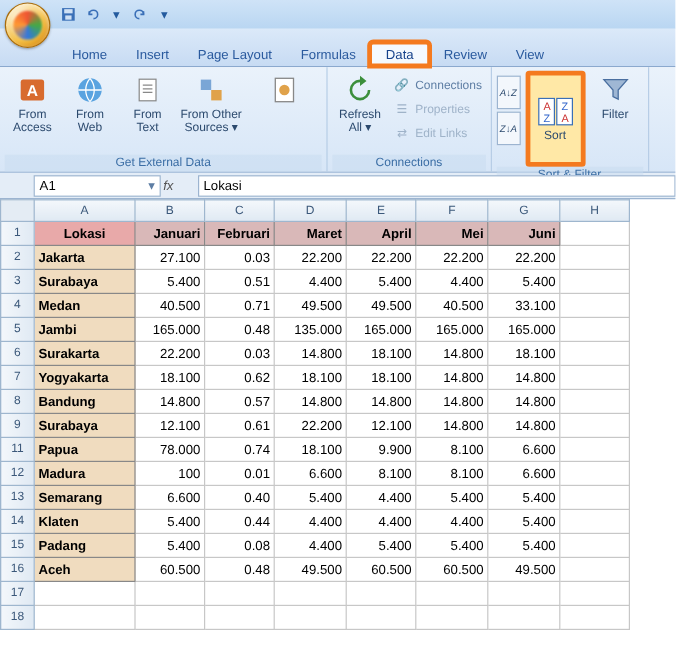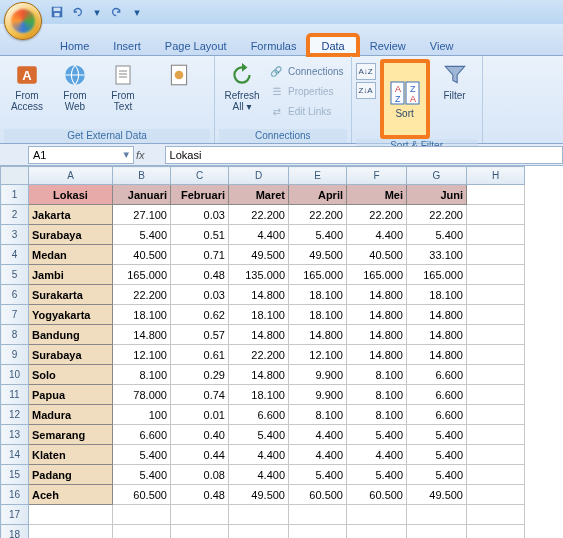--- a/index.html
+++ b/index.html
@@ -26,21 +26,21 @@
   .group-body { display:flex; gap:2px; flex:1; align-items:flex-start; }
   .bigbtn { width:46px; display:flex; flex-direction:column; align-items:center; gap:1px; padding:2px 1px; text-align:center; color:#2c4a6e; cursor:pointer; border-radius:3px; }
   .bigbtn.hl { background:#ffe8a6; border:4px solid #f47a1f; padding:0; width:50px; height:80px; justify-content:center; }
   .bigbtn .ico { width:30px; height:28px; display:flex; align-items:center; justify-content:center; }
   .bigbtn .lbl { font-size:10px; line-height:11px; }
   .smallrows { display:flex; flex-direction:column; gap:2px; padding-top:3px; }
   .smallbtn { display:flex; align-items:center; gap:4px; color:#5e7ea4; font-size:10px; height:18px; padding:0 3px; cursor:pointer; white-space:nowrap; }
   .smallbtn.dis { color:#9fb3c9; }
   .smallbtn .ico { width:14px; height:14px; display:inline-flex; align-items:center; justify-content:center; }
   .stackbtn { width:22px; display:flex; flex-direction:column; gap:2px; padding-top:4px; }
-  .azbtn { width:20px; height:17px; border:1px solid #9cb4d0; background:#f3f7fc; font-size:8px; display:flex; align-items:center; justify-content:center; color:#2c4a6e; }
+  .azbtn { width:20px; height:28px; border:1px solid #9cb4d0; background:#f3f7fc; font-size:8px; display:flex; align-items:center; justify-content:center; color:#2c4a6e;font-style:italic; }
 
   
   .fbar { height:22px; background:#e4edf7; display:flex; align-items:center; border-bottom:1px solid #9cb4d0; }
   .namebox { width:106px; height:18px; margin:0 2px 0 28px; background:#fff; border:1px solid #9cb4d0; display:flex; align-items:center; padding:0 4px; justify-content:space-between; font-size:11px; }
   .namebox .dd { color:#5e7ea4; }
   .fxarea { display:flex; align-items:center; gap:20px; margin-left:0; flex:1; }
   .fxlabel { font-style:italic; color:#555; font-size:11px; }
   .fxinput { flex:1; height:18px; background:#fff; border:1px solid #9cb4d0; padding:0 4px; font-size:11px; display:flex; align-items:center; }
 
   
@@ -125,20 +125,30 @@
             <svg viewBox="0 0 24 24" width="24" height="26">
               <rect x="5" y="3" width="14" height="18" fill="#fff" stroke="#888"></rect>
               <line x1="8" y1="8" x2="16" y2="8" stroke="#888"></line>
               <line x1="8" y1="11" x2="16" y2="11" stroke="#888"></line>
               <line x1="8" y1="14" x2="16" y2="14" stroke="#888"></line>
             </svg>
           </div>
           <div class="lbl">From
 Text</div>
         </div>
+      <div class="bigbtn" style="width:56px">
+          <div class="ico">
+            <svg viewBox="0 0 24 24" width="26" height="26">
+              <rect x="4" y="4" width="8" height="8" fill="#7aa6d6"></rect>
+              <rect x="12" y="12" width="8" height="8" fill="#e0a24a"></rect>
+            </svg>
+          </div>
+          <div class="lbl">From Other
+Sources ▾</div>
+        </div>
       <div class="bigbtn" style="width:62px">
           <div class="ico">
             <svg viewBox="0 0 24 24" width="26" height="26">
               <rect x="5" y="3" width="14" height="18" fill="#fff" stroke="#888"></rect>
               <circle cx="12" cy="12" r="4" fill="#e0a24a"></circle>
             </svg>
           </div>
         </div>
     </div>
     <div class="group-label">Get External Data</div>
@@ -325,31 +335,20 @@
           <td class="cell lok">Surabaya</td>
           <td class="cell num">12.100</td>
           <td class="cell num">0.61</td>
           <td class="cell num">22.200</td>
           <td class="cell num">12.100</td>
           <td class="cell num">14.800</td>
           <td class="cell num">14.800</td>
           <td class="cell empty"></td>
         </tr>
         <tr>
-          <td class="rowhdr">10</td>
-          <td class="cell lok">Solo</td>
-          <td class="cell num">8.100</td>
-          <td class="cell num">0.29</td>
-          <td class="cell num">14.800</td>
-          <td class="cell num">9.900</td>
-          <td class="cell num">8.100</td>
-          <td class="cell num">6.600</td>
-          <td class="cell empty"></td>
-        </tr>
-        <tr>
           <td class="rowhdr">11</td>
           <td class="cell lok">Papua</td>
           <td class="cell num">78.000</td>
           <td class="cell num">0.74</td>
           <td class="cell num">18.100</td>
           <td class="cell num">9.900</td>
           <td class="cell num">8.100</td>
           <td class="cell num">6.600</td>
           <td class="cell empty"></td>
         </tr>

